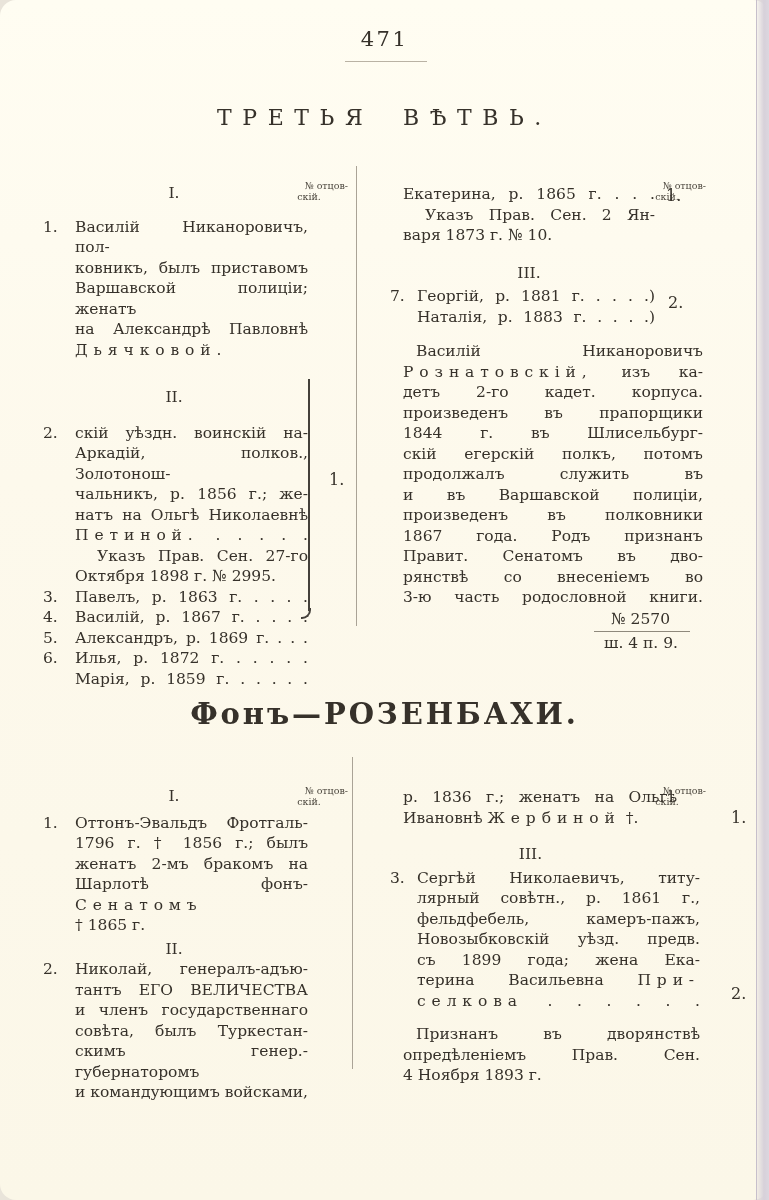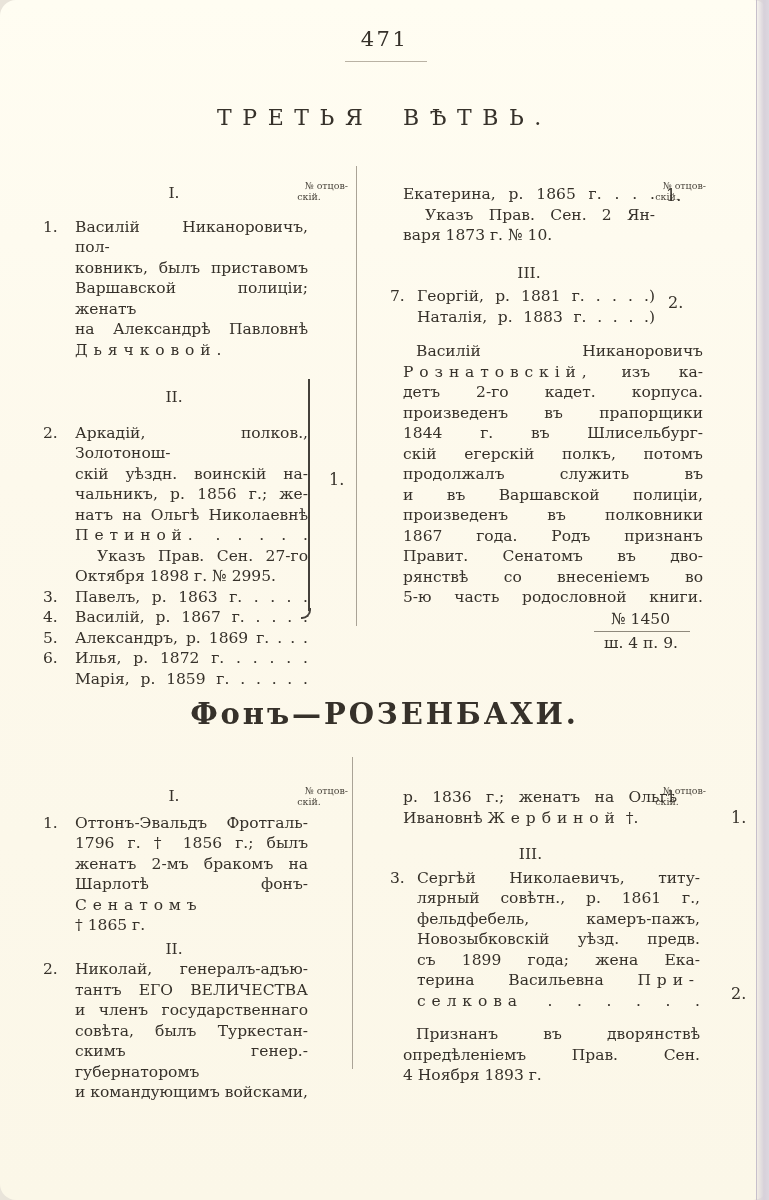--- a/index.html
+++ b/index.html
@@ -68,22 +68,22 @@
       <span class="enum">1.</span>
       <div class="ln j">Василій Никаноровичъ, пол-</div>
       <div class="ln j">ковникъ, былъ приставомъ</div>
       <div class="ln j">Варшавской полиціи; женатъ</div>
       <div class="ln j">на Александрѣ Павловнѣ</div>
       <div class="ln"><span class="sp">Дьячковой.</span></div>
     </div>
     <div class="ln ghead mt-h" style="margin-bottom:15px;">II.</div>
     <div class="entry">
       <span class="enum">2.</span>
+      <div class="ln j">скій уѣздн. воинскій на-</div>
       <div class="ln j">Аркадій, полков., Золотонош-</div>
-      <div class="ln j">скій уѣздн. воинскій на-</div>
       <div class="ln j">чальникъ, р. 1856 г.; же-</div>
       <div class="ln j">натъ на Ольгѣ Николаевнѣ</div>
       <div class="ln j"><span class="sp">Петиной.</span> <span>. . . . .</span></div>
       <div class="ln j ind">Указъ Прав. Сен. 27-го</div>
       <div class="ln">Октября 1898 г. № 2995.</div>
     </div>
     <div class="item">
       <span class="enum">3.</span>
       <div class="ln j">Павелъ, р. 1863 г. . . . .</div>
     </div>
@@ -125,24 +125,24 @@
       <div class="ln j">детъ 2-го кадет. корпуса.</div>
       <div class="ln j">произведенъ въ прапорщики</div>
       <div class="ln j">1844 г. въ Шлисельбург-</div>
       <div class="ln j">скій егерскій полкъ, потомъ</div>
       <div class="ln j">продолжалъ служить въ</div>
       <div class="ln j">и въ Варшавской полиціи,</div>
       <div class="ln j">произведенъ въ полковники</div>
       <div class="ln j">1867 года. Родъ признанъ</div>
       <div class="ln j">Правит. Сенатомъ въ дво-</div>
       <div class="ln j">рянствѣ со внесеніемъ во</div>
-      <div class="ln j">5-ю часть родословной книги.</div>
+      <div class="ln j">3-ю часть родословной книги.</div>
     </div>
     <div class="caseblk" style="margin-top:2px;">
-      <div style="padding-right:20px;">№ 1450</div>
+      <div style="padding-right:20px;">№ 2570</div>
       <div class="caserule"></div>
       <div style="padding-right:12px;">ш. 4 п. 9.</div>
     </div>
   </div>
   <div class="abs fnum" style="left:666px;top:186px;">1.</div>
   <div class="abs fnum" style="left:668px;top:293px;">2.</div>
 
   <div class="abs h2title">Фонъ—РОЗЕНБАХИ.</div>
 
   <div class="abs colhead" style="left:270px;top:753px;">

